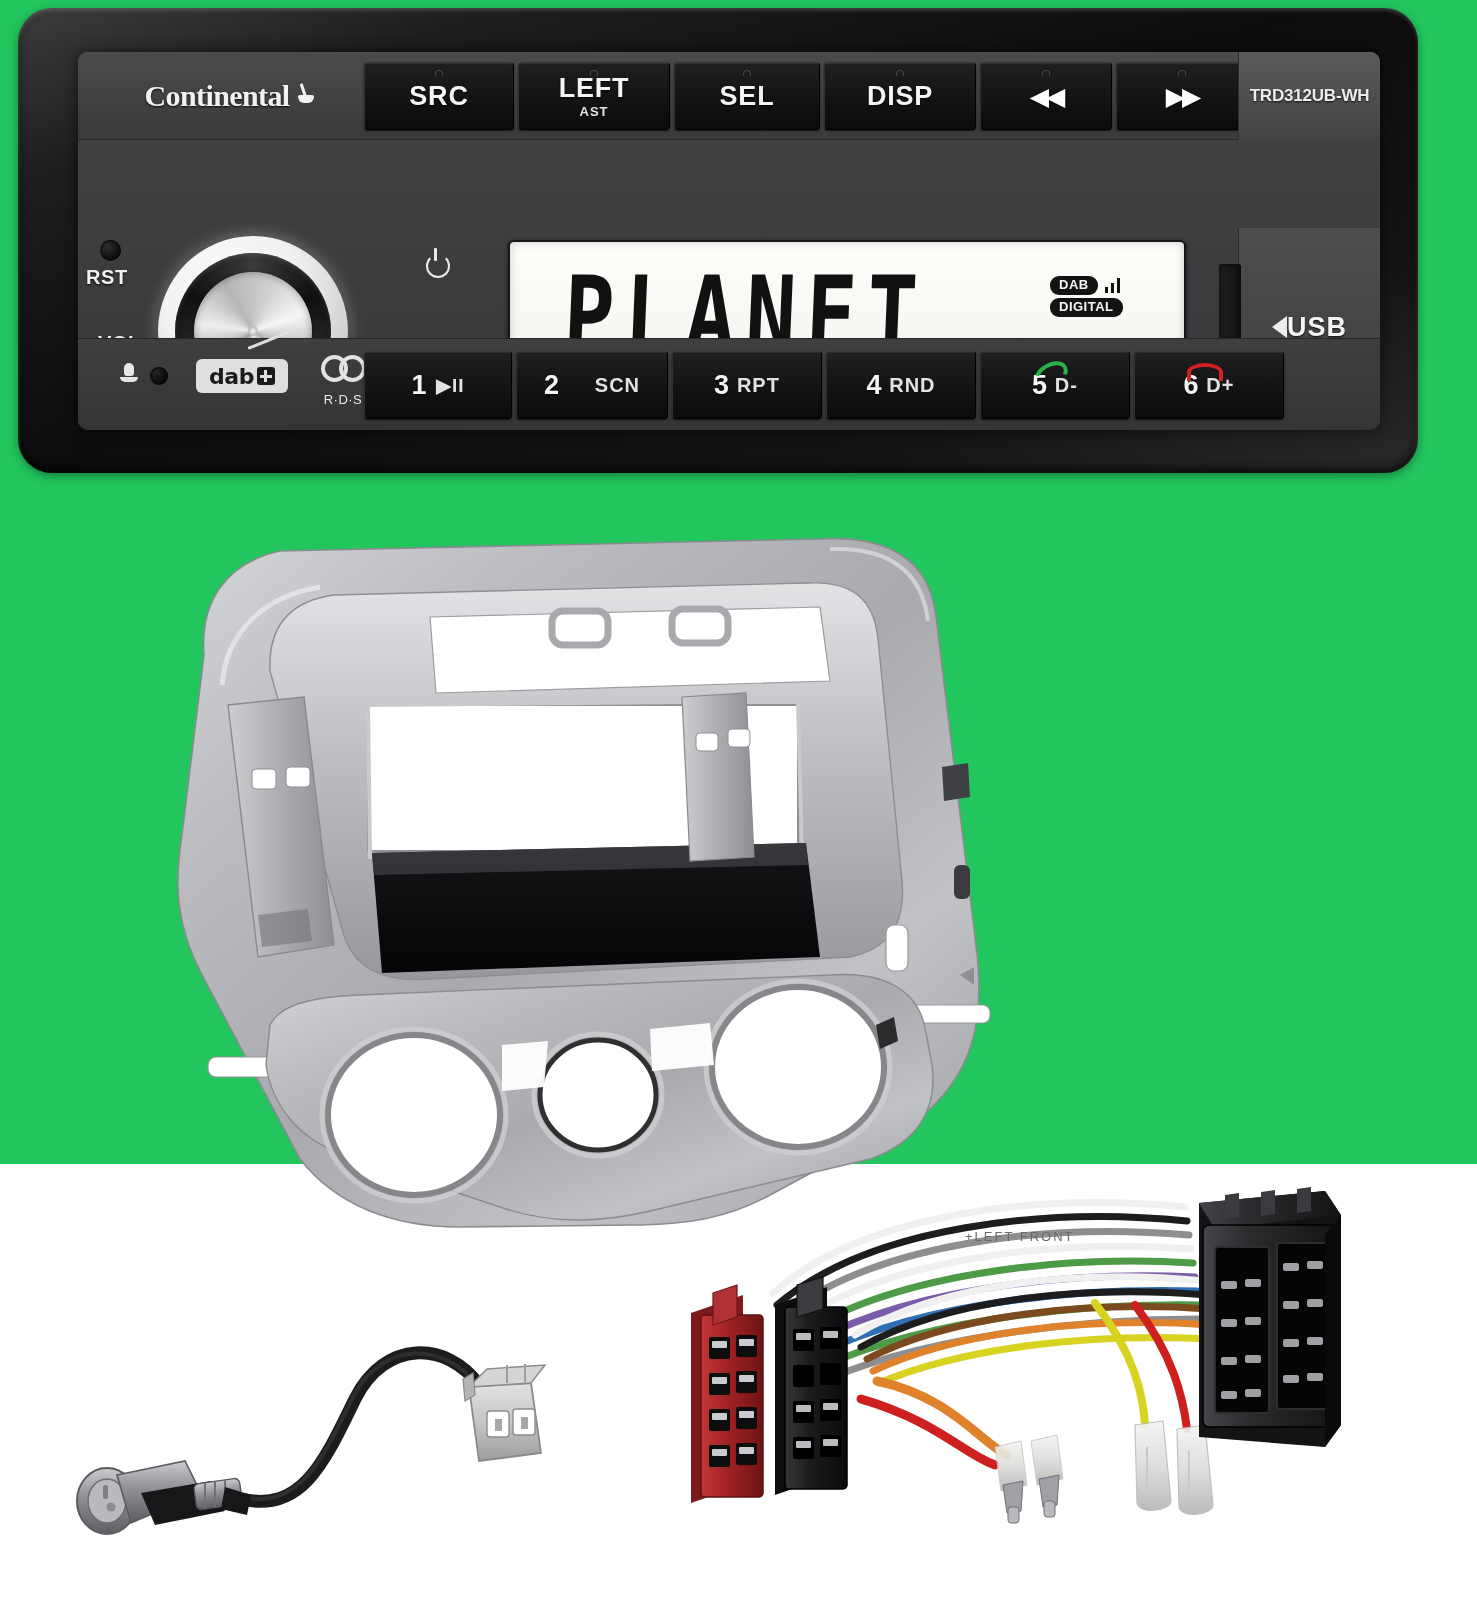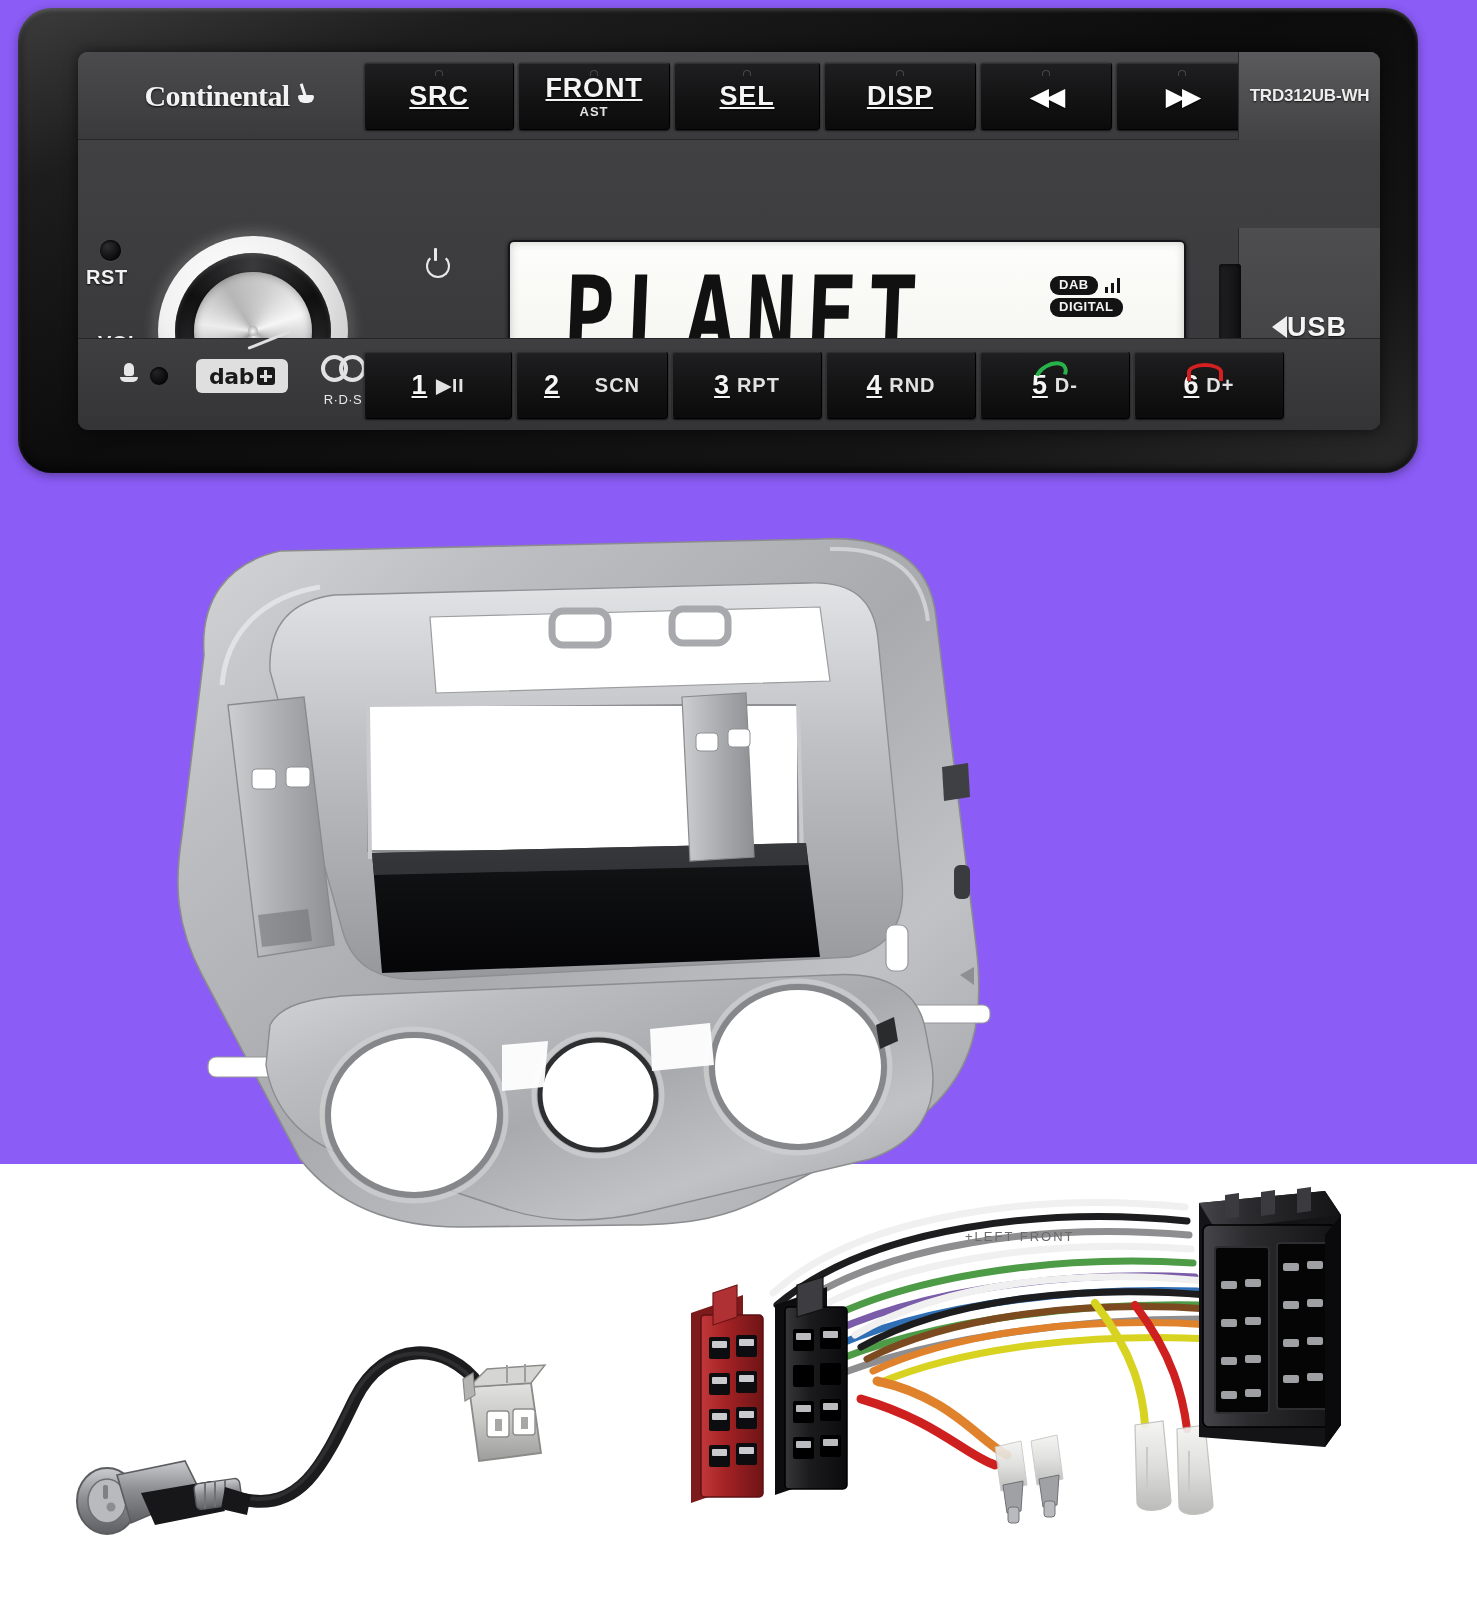--- a/index.html
+++ b/index.html
@@ -3,21 +3,21 @@
 <meta charset="utf-8">
 <title>Car Stereo Installation Kit</title>
 <style>
   * { box-sizing: border-box; margin: 0; padding: 0; }
   html, body {
     width: 1477px; height: 1600px;
     background: #ffffff;
     font-family: "Liberation Sans", sans-serif;
     overflow: hidden;
   }
-  #stage { position: relative; width: 1477px; height: 1164px; background:#8b5cf6; }
+  #stage { position: relative; width: 1477px; height: 1164px; background:#22c55e; }
 
   
   .radio-outer {
     position: absolute; left: 18px; top: 8px; width: 1400px; height: 465px;
     border-radius: 34px;
     background: linear-gradient(160deg,#3c3c3c 0%,#1d1d1d 18%,#0c0c0c 48%,#141414 78%,#2a2a2a 100%);
     box-shadow: inset 0 2px 4px rgba(255,255,255,.22), inset 0 -4px 10px rgba(0,0,0,.8), 0 3px 10px rgba(0,0,0,.35);
   }
   .radio-inner {
     position: absolute; left: 60px; top: 44px; width: 1302px; height: 378px;
@@ -60,21 +60,21 @@
     position:absolute; top:10px; height:68px;
     background:linear-gradient(180deg,#1f1f21 0%,#131314 55%,#0b0b0c 100%);
     border-radius:4px;
     border-top:1px solid #3c3c3e; border-left:1px solid #303032;
     border-right:1px solid #000; border-bottom:1px solid #000;
     box-shadow:inset 0 1px 0 rgba(255,255,255,.08), 0 1px 2px rgba(0,0,0,.7);
     display:flex; flex-direction:column; align-items:center; justify-content:center;
     color:#f4f4f4;
   }
   .key .lbl  { font-size:27px; font-weight:bold; letter-spacing:.8px; line-height:1;
-               text-shadow:0 1px 2px rgba(0,0,0,.9);text-decoration:underline; }
+               text-shadow:0 1px 2px rgba(0,0,0,.9); }
   .key .sub  { font-size:13px; font-weight:bold; letter-spacing:1px; margin-top:3px;
                color:#e2e2e2; line-height:1; }
   .key .nub  { position:absolute; top:7px; left:50%; transform:translateX(-50%);
                width:8px; height:6px; border:1.5px solid #4e4e50; border-bottom:none;
                border-radius:4px 4px 0 0; opacity:.85; }
   .key .glyph{ font-size:25px; letter-spacing:-3px; color:#fff; line-height:1;
                text-shadow:0 1px 2px rgba(0,0,0,.9); }
 
   
   .model-tag {
@@ -241,21 +241,21 @@
           <span class="brand-mark"></span>
         </div>
 
         <div class="key" style="left:286px; width:150px;">
           <span class="nub"></span>
           <span class="lbl">SRC</span>
         </div>
 
         <div class="key" style="left:440px; width:152px;">
           <span class="nub"></span>
-          <span class="lbl">FRONT</span>
+          <span class="lbl">LEFT</span>
           <span class="sub">AST</span>
         </div>
 
         <div class="key" style="left:596px; width:146px;">
           <span class="nub"></span>
           <span class="lbl">SEL</span>
         </div>
 
         <div class="key" style="left:746px; width:152px;">
           <span class="nub"></span>

